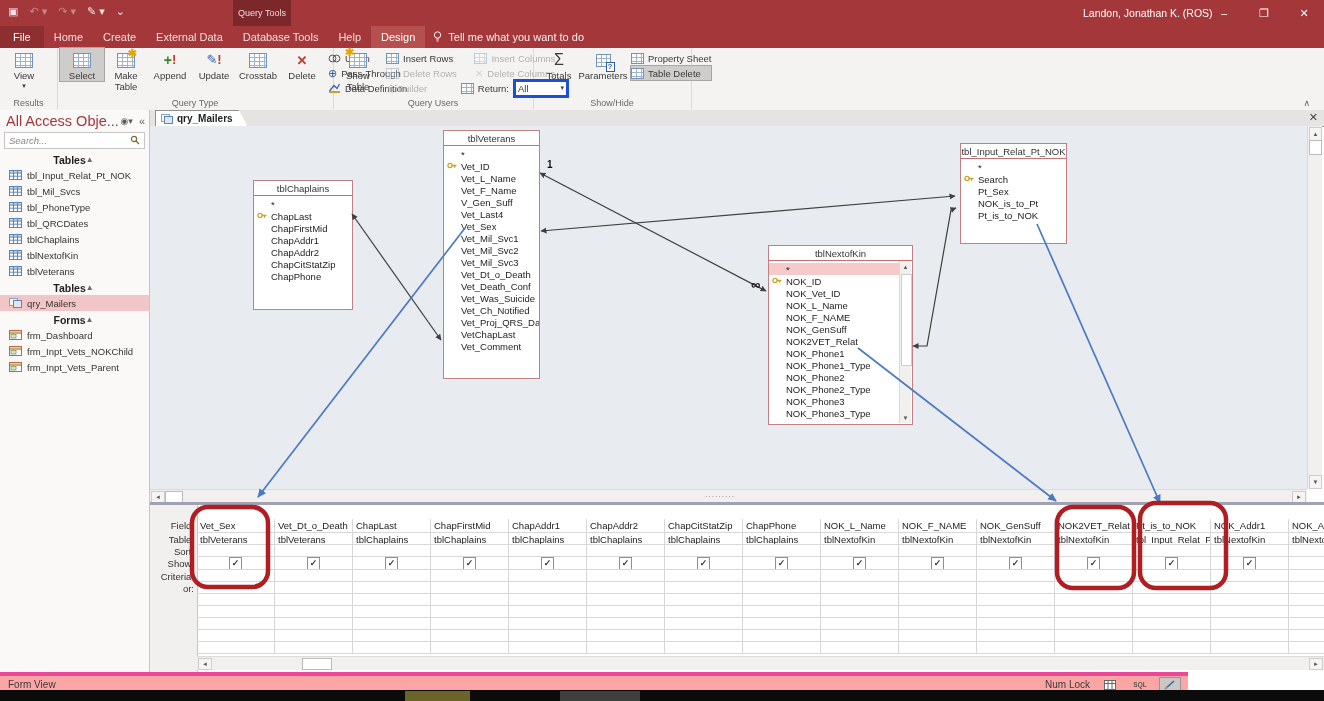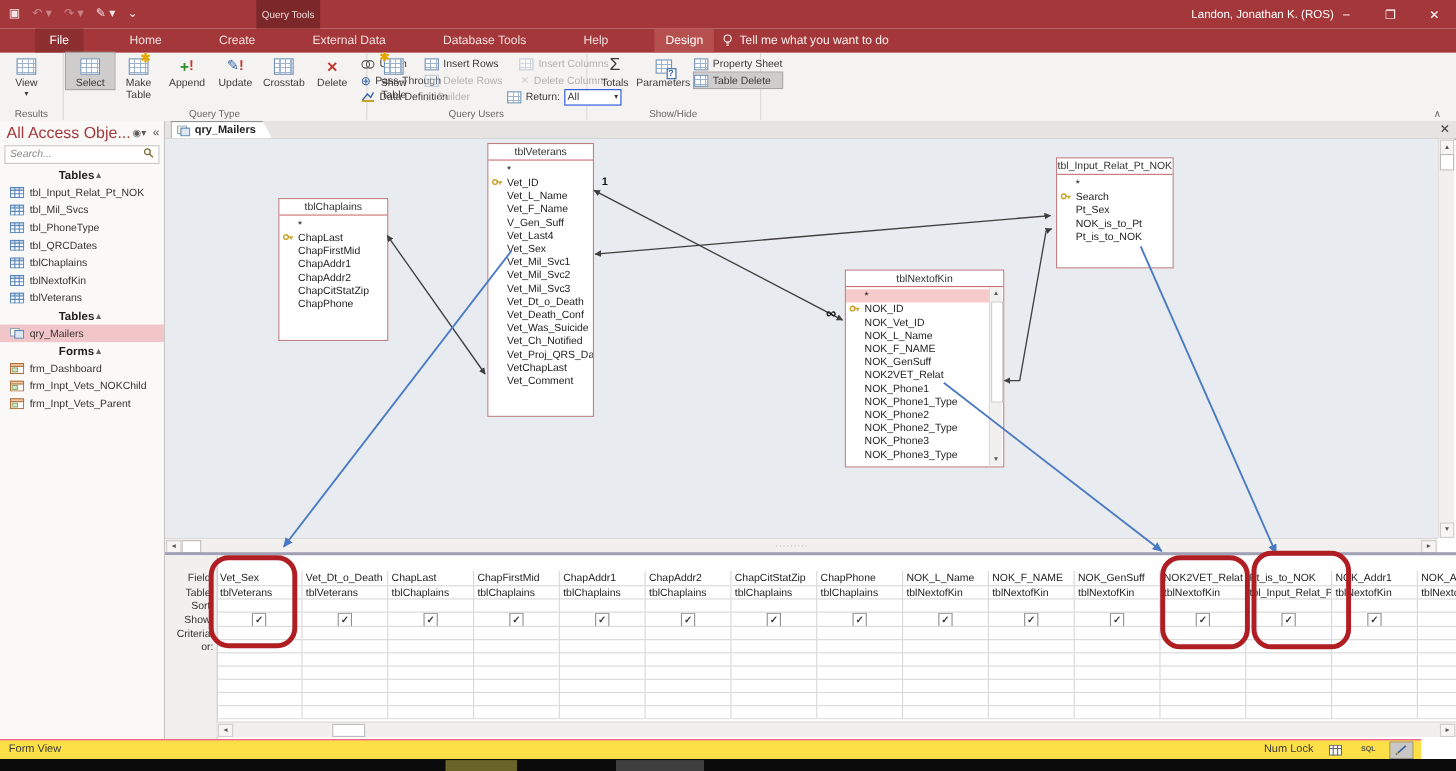--- a/index.html
+++ b/index.html
@@ -12,21 +12,21 @@
   .qat .dim{opacity:.45;}
   .ctxbox{position:absolute;left:233px;top:0;width:58px;height:26px;background:#7c282b;color:#f0d8d8;
           font-size:9px;display:flex;align-items:center;justify-content:center;}
   .wtitle{position:absolute;left:302px;top:7px;font-size:10.5px;color:#fff;white-space:nowrap;max-width:780px;overflow:hidden;}
   .wuser{position:absolute;left:1083px;top:7px;font-size:10.5px;color:#fff;}
   .winbtns{position:absolute;right:0;top:0;display:flex;height:26px;}
   .winbtn{width:40px;height:26px;display:flex;align-items:center;justify-content:center;font-size:11px;color:#fff;}
 
   
   .tabsrow{position:absolute;left:0;top:26px;width:1324px;height:22px;background:#a4373a;display:flex;align-items:center;color:#f3dddd;font-size:11px;}
-  .rtab{padding:0 10px;height:22px;display:flex;align-items:center;margin-left:32px;}
+  .rtab{padding:0 10px;height:22px;display:flex;align-items:center;}
   .rtab.filetab{background:#8d2e31;color:#fff;padding:0 13px;}
   .rtab.active{background:#b5504f;color:#fff;}
   .tellme{display:flex;align-items:center;gap:6px;margin-left:8px;color:#fbeeee;}
 
   
   .ribbon{position:absolute;left:0;top:48px;width:1324px;height:62px;background:#f4f3f2;border-bottom:1px solid #cfcdcb;}
   .rgroup{position:absolute;top:0;height:61px;border-right:1px solid #dbd9d7;}
   .grplabel{position:absolute;bottom:1px;left:0;right:0;text-align:center;font-size:9px;color:#6a6866;}
   .bigbtns{display:flex;align-items:flex-start;height:48px;}
   .bigbtn{min-width:38px;padding:2px 3px 0 3px;display:flex;flex-direction:column;align-items:center;gap:1px;font-size:9.5px;color:#3b3a39;text-align:center;line-height:1.1;}
@@ -35,21 +35,21 @@
   .smallcol{display:flex;flex-direction:column;justify-content:flex-start;gap:1px;padding-top:3px;}
   .smallbtn{display:flex;align-items:center;gap:4px;font-size:9.5px;color:#3b3a39;height:14px;white-space:nowrap;}
   .smallbtn.dis{color:#b3b1af;}
   .smallbtn.sel{background:#cfcdcc;outline:1px solid #a8a6a4;}
   .gridico{width:16px;height:13px;border:1px solid #7593b5;background-color:#fdfdfd;background-image:
     repeating-linear-gradient(to right,transparent 0 4px,#9db4cc 4px 5px),
     repeating-linear-gradient(to bottom,transparent 0 3px,#9db4cc 3px 4px);position:relative;}
   .gridico.sm{width:11px;height:9px;}
   .badge{position:absolute;font-weight:bold;font-size:11px;line-height:1;}
   .excl{color:#c0392b;font-weight:bold;font-size:15px;}
-  .combo{display:flex;align-items:center;border:1px solid #1d4ed8;background:#fff;height:13px;width:46px;font-size:9.5px;padding:0 2px;justify-content:space-between;color:#3b3a39;}
+  .combo{display:flex;align-items:center;border:3px solid #1d4ed8;background:#fff;height:13px;width:46px;font-size:9.5px;padding:0 2px;justify-content:space-between;color:#3b3a39;}
   .chev{position:absolute;right:14px;bottom:2px;font-size:9px;color:#6a6866;}
 
   
   .sidebar{position:absolute;left:0;top:110px;width:149px;height:562px;background:#faf9f8;border-right:1px solid #c8c6c4;}
   .sbheader{display:flex;align-items:center;padding:3px 4px 1px 6px;color:#a4373a;font-size:14.5px;white-space:nowrap;}
   .sbheader .hico{margin-left:auto;color:#5b5a59;font-size:9px;display:flex;gap:6px;align-items:center;}
   .sbsearch{margin:2px 4px;height:15px;border:1px solid #c8c6c4;background:#fff;display:flex;align-items:center;padding:0 4px;font-size:9.5px;color:#8a8886;font-style:italic;}
   .sbsearch .mag{margin-left:auto;}
   .sbsection{display:flex;align-items:center;justify-content:center;padding:1px 7px 0 5px;font-size:10.5px;color:#201f1e;font-weight:bold;height:15px;}
   .sbsection .caret{color:#6a6866;font-size:8px;}
@@ -85,21 +85,21 @@
   .dgrid{position:absolute;left:150px;top:505px;width:1174px;height:167px;background:#fff;}
   .dgutter{position:absolute;left:0;top:0;width:47px;height:167px;background:#f1f0ef;border-right:1px solid #c9c7c5;}
   .glabel{position:absolute;right:3px;font-size:9.5px;color:#33322f;text-align:right;}
   .gcols{position:absolute;left:47px;top:14px;width:1127px;height:135px;display:flex;overflow:hidden;}
   .gcol{width:78px;flex:0 0 78px;border-right:1px solid #d8d8d8;box-sizing:border-box;}
   .gcell{box-sizing:border-box;border-bottom:1px solid #d8d8d8;font-size:9.5px;color:#222;padding:1px 0 0 3px;white-space:nowrap;overflow:hidden;}
   .gcheck{display:flex;align-items:center;justify-content:center;padding:0;}
   .cbx{width:11px;height:11px;border:1px solid #8f8f8f;background:#fff;font-size:9px;color:#333;display:flex;align-items:center;justify-content:center;font-weight:bold;}
 
   
-  .statusbar{position:absolute;left:0;top:672px;width:1292px;height:18px;background:#fde047;border-top:1px solid #ec4899;font-size:10px;color:#3b3a39;}
+  .statusbar{position:absolute;left:0;top:672px;width:1188px;height:18px;background:#fca5a5;border-top:4px solid #ec4899;font-size:10px;color:#3b3a39;}
   .stright{position:absolute;right:8px;top:0;height:17px;display:flex;align-items:center;gap:10px;}
   .viewbtn{width:20px;height:14px;display:flex;align-items:center;justify-content:center;font-size:8px;color:#3b3a39;}
   .viewbtn.pressed{background:#cac8c6;outline:1px solid #979593;}
   .taskbar{position:absolute;left:0;top:690px;width:1324px;height:11px;background:#0b0b0b;}
 
   .overlay{position:absolute;left:0;top:0;width:1324px;height:701px;pointer-events:none;z-index:40;}
 </style>
 </head>
 <body>
 

